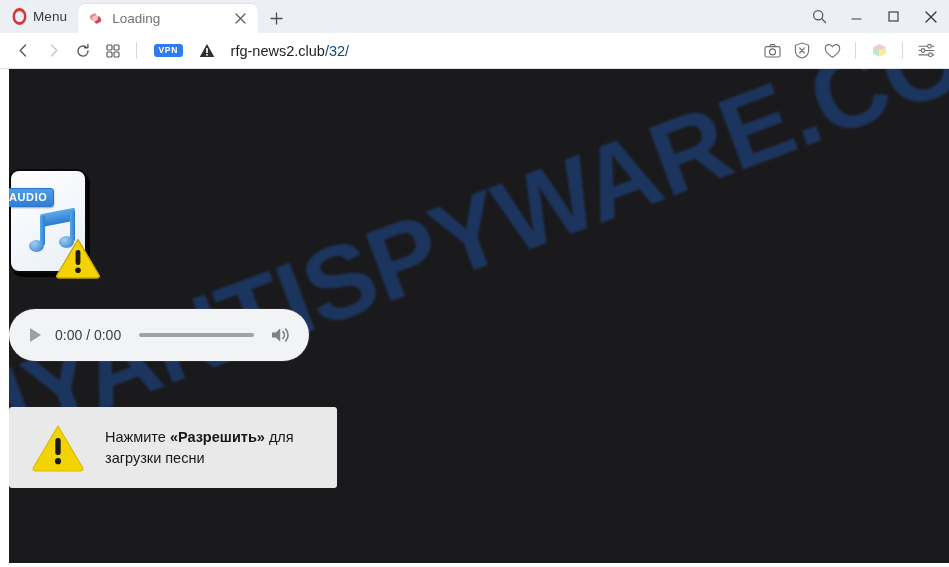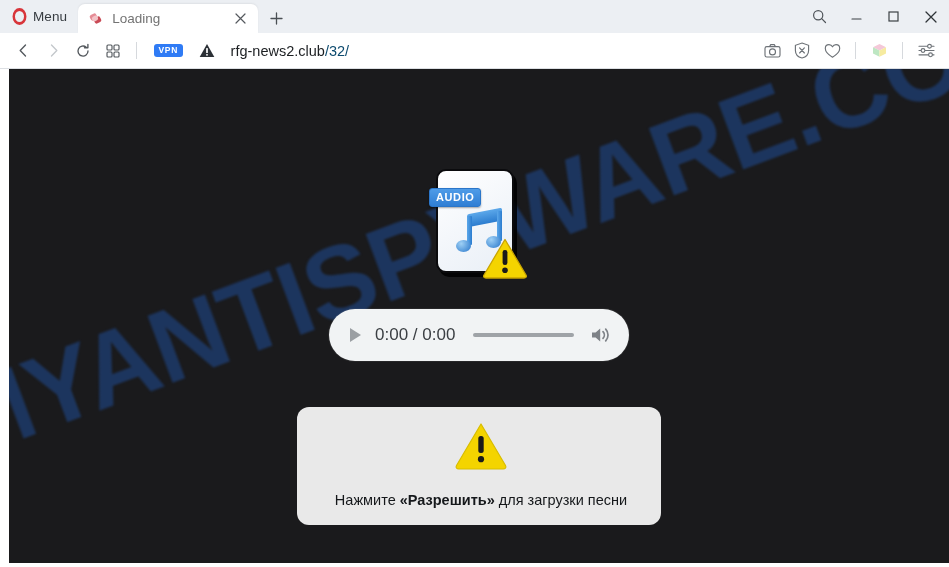--- a/index.html
+++ b/index.html
@@ -116,21 +116,21 @@
     font-size:104px; font-weight:bold; letter-spacing:-1px;
     color:#1d3762;
     transform:rotate(-20.5deg); transform-origin:left center;
     white-space:nowrap; pointer-events:none;
     filter:blur(1.3px); opacity:.95;
     font-family:"Liberation Sans", sans-serif;
   }
 
   .stage{
     position:absolute; left:0; top:0; right:0; bottom:0;
-    display:flex; flex-direction:column; align-items:center;
+    display:flex; flex-direction:column; align-items:flex-start;
   }
 
   
   .filewrap{ position:relative; margin-top:100px; width:86px; height:112px; }
   .filecard{
     position:absolute; left:0; top:0; width:78px; height:104px;
     background:linear-gradient(145deg,#ffffff 0%,#f4f7fb 48%,#e9eff6 100%);
     border-radius:10px;
     border:2.5px solid #0b0b0d;
     box-shadow:3px 4px 0 rgba(0,0,0,.85);
@@ -178,40 +178,39 @@
     padding:0 17px 0 21px;
     box-shadow:0 0 0 1px rgba(255,255,255,.06);
   }
   .play-tri{
     width:0; height:0; flex:0 0 auto;
     border-left:11px solid #9b9fa3;
     border-top:7px solid transparent;
     border-bottom:7px solid transparent;
   }
   .time{
-    font-size:17px; color:#3b3f43; margin-left:14px;
+    font-size:14px; color:#3b3f43; margin-left:14px;
     white-space:nowrap; flex:0 0 auto;
     font-family:"Liberation Sans", sans-serif;
   }
   .scrub{
     flex:1 1 auto; height:3.5px; background:#9fa3a7;
     border-radius:2px; margin:0 16px 0 18px;
   }
   .vol{ flex:0 0 auto; width:22px; height:18px; position:relative; }
 
   
   .notice{
     margin-top:46px;
-    width:364px; min-height:81px;
+    width:328px; min-height:81px;
     background:#e9e9e9;
-    border-radius:12px;
+    border-radius:3px;
     display:flex; align-items:center;
     padding:14px 18px 14px 22px;
     gap:20px;
-    flex-direction:column;
   }
   .notice-text{
     font-size:14.5px; color:#15181b; line-height:1.42;
     font-family:"Liberation Sans", sans-serif;
   }
   .notice-text b{ font-weight:bold; }
 </style>
 </head>
 <body>
 

